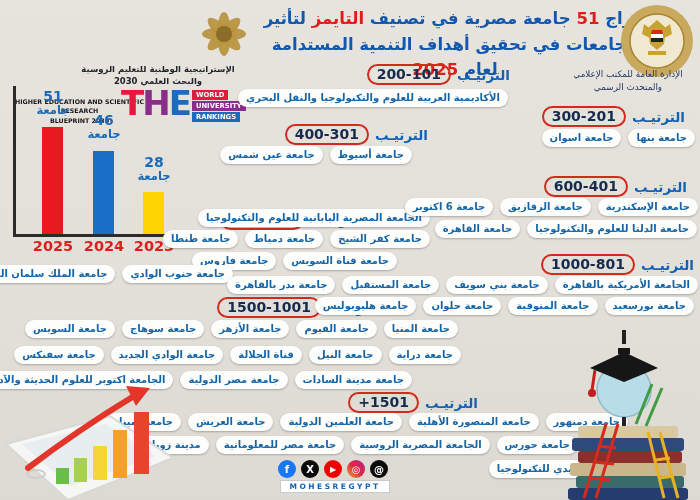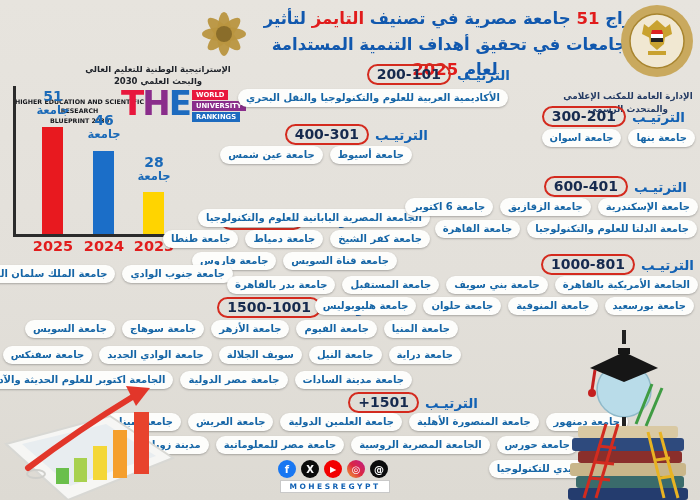--- a/index.html
+++ b/index.html
@@ -13,22 +13,22 @@
   .title .red{color:#e11c1c;}
   .title .blue{color:#1158ae;}
   
   .flower{left:192px;top:6px;width:64px;height:56px;}
   .strat-ar{left:68px;top:63px;width:180px;text-align:center;direction:rtl;
             font-size:8.5px;font-weight:bold;color:#20242b;line-height:1.45;}
   .strat-en{left:2px;top:97px;width:155px;text-align:center;
             font-size:6.3px;font-weight:bold;color:#16181d;line-height:1.5;}
   
   .emblem{left:620px;top:4px;width:74px;height:74px;}
-  .office{left:558px;top:90px;width:140px;text-align:center;direction:rtl;
-          font-size:8.8px;font-weight:bold;color:#233a63;line-height:1.5;}
+  .office{left:558px;top:68px;width:140px;text-align:center;direction:rtl;
+          font-size:8.8px;font-weight:normal;color:#233a63;line-height:1.5;}
   
   .axis-y{left:13px;top:86px;width:3px;height:151px;background:#2b2b2b;}
   .axis-x{left:13px;top:234px;width:180px;height:3px;background:#2b2b2b;}
   .bar{position:absolute;width:21px;}
   .bar-label{position:absolute;width:52px;text-align:center;color:#1b6ab8;
              font-weight:bold;line-height:1.15;}
   .bar-label .v{font-size:14px;display:block;}
   .bar-label .u{font-size:11.5px;display:block;}
   .year{position:absolute;width:48px;text-align:center;color:#e11c1c;
         font-weight:bold;font-size:14.5px;top:238px;}
@@ -79,21 +79,21 @@
       <g transform="translate(32,28)" fill="#b9953f">
         <ellipse rx="7" ry="22" opacity="0.95"></ellipse>
         <ellipse rx="7" ry="22" transform="rotate(45)" opacity="0.95"></ellipse>
         <ellipse rx="7" ry="22" transform="rotate(90)" opacity="0.95"></ellipse>
         <ellipse rx="7" ry="22" transform="rotate(135)" opacity="0.95"></ellipse>
         <circle r="8" fill="#8a6d2a"></circle>
       </g>
     </svg>
   </div>
   <div class="abs strat-ar">
-    <div>الإستراتيجية الوطنية للتعليم العالي</div>
+    <div>الإستراتيجية الوطنية للتعليم الروسية</div>
     <div>والبحث العلمي 2030</div>
   </div>
   <div class="abs strat-en">
     <div>HIGHER EDUCATION AND SCIENTIFIC RESEARCH</div>
     <div>BLUEPRINT 2030</div>
   </div>
 
   <div class="abs emblem">
     <svg width="74" height="74" viewBox="0 0 74 74">
       <circle cx="37" cy="37" r="36" fill="#c9a95e"></circle>
@@ -229,21 +229,21 @@
   <div class="row" style="right:242px;top:320px;">
       <span class="pill">جامعة المنيا</span>
       <span class="pill">جامعة الفيوم</span>
       <span class="pill">جامعة الأزهر</span>
       <span class="pill">جامعة سوهاج</span>
       <span class="pill">جامعة السويس</span>
     </div>
   <div class="row" style="right:239px;top:346px;">
       <span class="pill">جامعة دراية</span>
       <span class="pill">جامعة النيل</span>
-      <span class="pill">سويف الجلالة</span>
+      <span class="pill">قناة الجلالة</span>
       <span class="pill">جامعة الوادي الجديد</span>
       <span class="pill">جامعة سفنكس</span>
     </div>
   <div class="row" style="right:288px;top:371px;">
       <span class="pill">جامعة مدينة السادات</span>
       <span class="pill">جامعة مصر الدولية</span>
       <span class="pill">الجامعة اكتوبر للعلوم الحديثة والآداب</span>
     </div>
   <div class="row" style="right:72px;top:413px;">
       <span class="pill">جامعة دمنهور</span>

